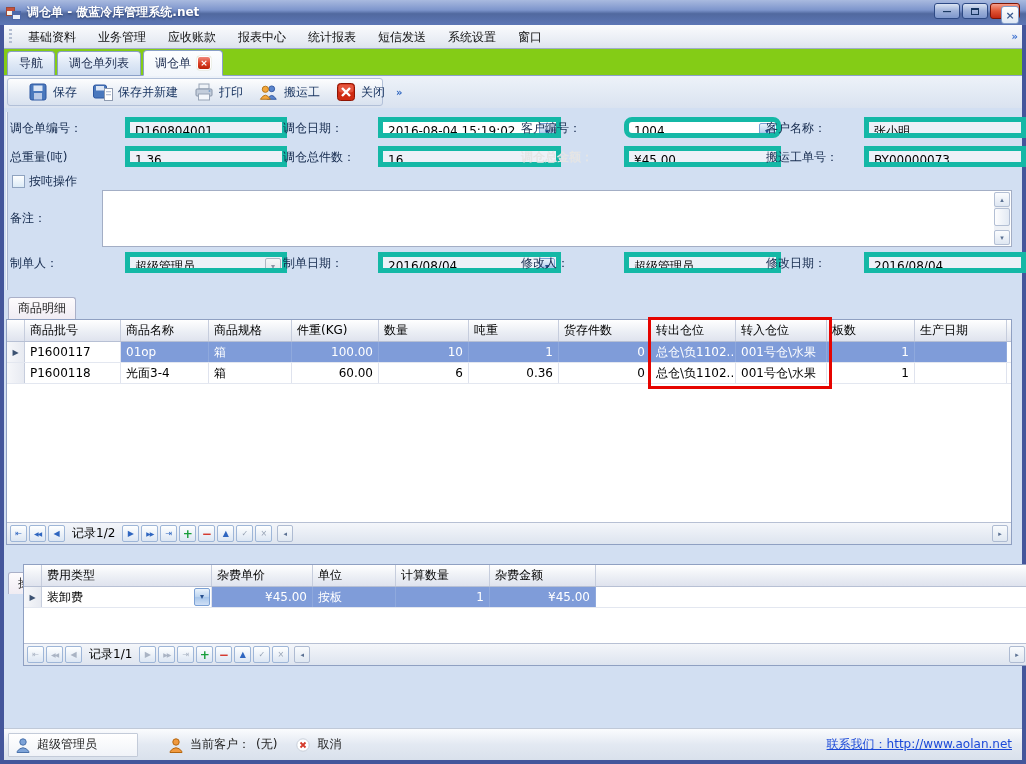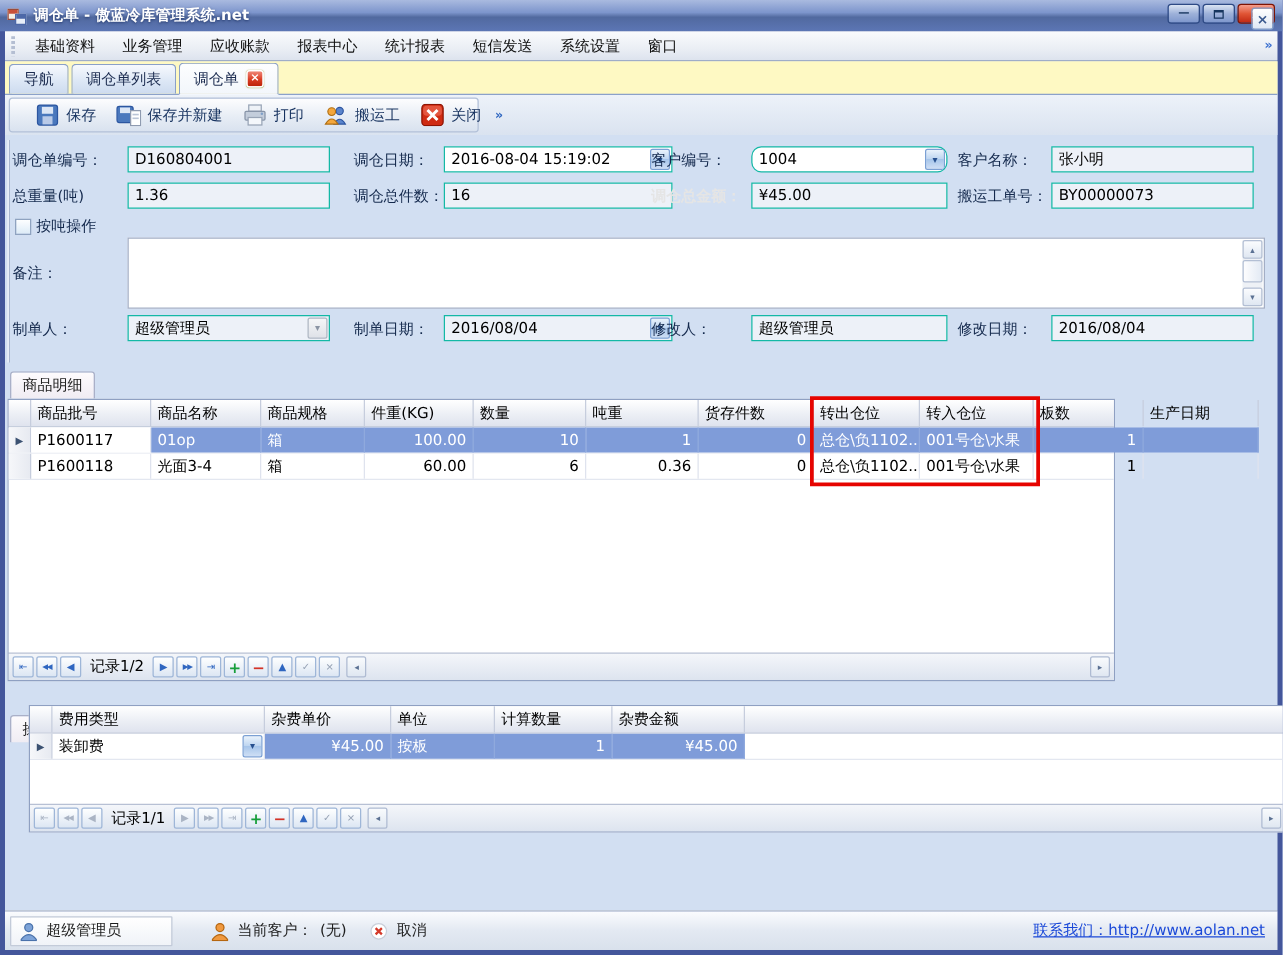--- a/index.html
+++ b/index.html
@@ -32,21 +32,21 @@
     background:linear-gradient(#fafbfd,#e9edf4 65%,#dde3ee);
     border-bottom:1px solid #9fadc8;display:flex;align-items:center;}
   .grip-v{width:3px;height:16px;margin:0 5px;
     background:repeating-linear-gradient(180deg,#b4bed2 0 2px,rgba(0,0,0,0) 2px 4px);}
   .menu-item{padding:0 11px;height:22px;line-height:22px;color:#101010;white-space:nowrap;}
   .menu-chevron{margin-left:auto;margin-right:4px;color:#3a6fd0;font-size:10px;font-weight:bold;}
   
   .mainbg{position:absolute;left:4px;top:49px;width:1018px;height:679px;background:#d2dff2;}
   
   .tabstrip{position:absolute;left:4px;top:49px;width:1018px;height:27px;
-    background:#fef9c3;border-bottom:1px solid #8ba1c9;display:flex;align-items:flex-end;padding-left:3px;}
+    background:#84cc16;border-bottom:1px solid #8ba1c9;display:flex;align-items:flex-end;padding-left:3px;}
   .tab{height:24px;margin-right:2px;padding:0 11px;border:1px solid #8aa0c8;border-bottom:none;
     border-radius:4px 4px 0 0;background:linear-gradient(#f6f9fd,#dbe6f5 60%,#cddbef);
     color:#1c2c50;display:flex;align-items:center;gap:6px;}
   .tab.active{background:linear-gradient(#fdfeff,#f2f6fb);height:26px;margin-bottom:-1px;border-bottom:1px solid #f2f6fb;}
   .badge-close{width:14px;height:14px;border-radius:3px;border:1px solid #fff;
     background:linear-gradient(#f0897a,#da3c22 55%,#bc2207);color:#fff;font-size:9px;font-weight:bold;
     display:flex;align-items:center;justify-content:center;box-shadow:0 0 1px #993;}
   .strip-close{position:absolute;right:7px;top:6px;width:18px;height:18px;border:1px solid #7f9cc9;border-radius:3px;
     background:linear-gradient(#ffffff,#dfe8f4);color:#3b5a8f;font-size:11px;font-weight:bold;
     display:flex;align-items:center;justify-content:center;}
@@ -54,22 +54,22 @@
   .toolbar-row{position:absolute;left:4px;top:76px;width:1018px;height:32px;
     background:linear-gradient(#edf2f9,#dae3f0);}
   .toolbar-band{position:absolute;left:3px;top:2px;width:376px;height:28px;border:1px solid #b2c0d8;border-radius:3px;
     background:linear-gradient(#fdfdfe,#e7edf5 55%,#d9e2ef);display:flex;align-items:center;padding:0 2px;}
   .tb-btn{display:flex;align-items:center;gap:5px;padding:0 8px;height:32px;color:#15315e;border-radius:2px;white-space:nowrap;}
   .tb-chevron{margin-left:auto;color:#2f66c0;font-size:10px;font-weight:bold;padding:0 3px;}
   .icon18{width:20px;height:18px;display:block;flex:0 0 20px;}
   
   .lbl{position:absolute;height:21px;line-height:21px;color:#14294d;white-space:nowrap;}
   .lbl.amount{color:#e5e5e5;font-weight:bold;}
-  .inp{position:absolute;height:21px;border:1px solid #14b8a6;background:#edf1f8;
-    padding:0 5px;line-height:19px;color:#000;white-space:nowrap;overflow:hidden;}
+  .inp{position:absolute;height:21px;border:5px solid #14b8a6;background:#edf1f8;
+    padding:0 5px;line-height:19px;color:#000;white-space:nowrap;overflow:hidden;margin-left:23px;}
   .inp.white{background:#fff;}
   .combo{padding-right:19px;}
   .dd{position:absolute;right:1px;top:1px;width:16px;height:17px;border:1px solid #7ba0d4;border-radius:2px;
     background:linear-gradient(#eaf3fc,#bcd4f0 50%,#a6c5ea 50%,#cfdff5);
     color:#27508f;font-size:8px;display:flex;align-items:center;justify-content:center;}
   .dd.gray{background:linear-gradient(#f5f6f8,#dfe2e8);border-color:#aeb6c2;color:#8b94a4;}
   .checkbox{position:absolute;width:13px;height:13px;border:1px solid #8fa3c0;
     background:linear-gradient(#fdfeff,#dcebf7);}
   .remark-box{position:absolute;left:102px;top:190px;width:910px;height:57px;border:1px solid #a3aec5;background:#fff;}
   .vsb{position:absolute;right:1px;top:1px;width:16px;height:53px;background:#eef1f6;}
@@ -267,21 +267,21 @@
 <span class="inp combo" style="left:355px;top:252px;width:183px;"><span>2016/08/04</span><span class="dd">▾</span></span>
 <span class="lbl" style="left:521px;top:253px;">修改人：</span>
 <span class="inp" style="left:601px;top:252px;width:157px;">超级管理员</span>
 <span class="lbl" style="left:766px;top:253px;">修改日期：</span>
 <span class="inp" style="left:841px;top:252px;width:162px;">2016/08/04</span>
 
 <div class="dtab" style="left:8px;top:297px;">
     <span>商品明细</span>
   </div>
 
-<div class="grid" style="left:6px;top:319px;width:886px;height:226px;">
+<div class="grid" style="left:6px;top:319px;width:1006px;height:226px;">
   <div class="g-head">
     <span class="g-hcell ci"></span>
     <span class="g-hcell c0">商品批号</span>
     <span class="g-hcell c1">商品名称</span>
     <span class="g-hcell c2">商品规格</span>
     <span class="g-hcell c3">件重(KG)</span>
     <span class="g-hcell c4">数量</span>
     <span class="g-hcell c5">吨重</span>
     <span class="g-hcell c6">货存件数</span>
     <span class="g-hcell c7">转出仓位</span>

